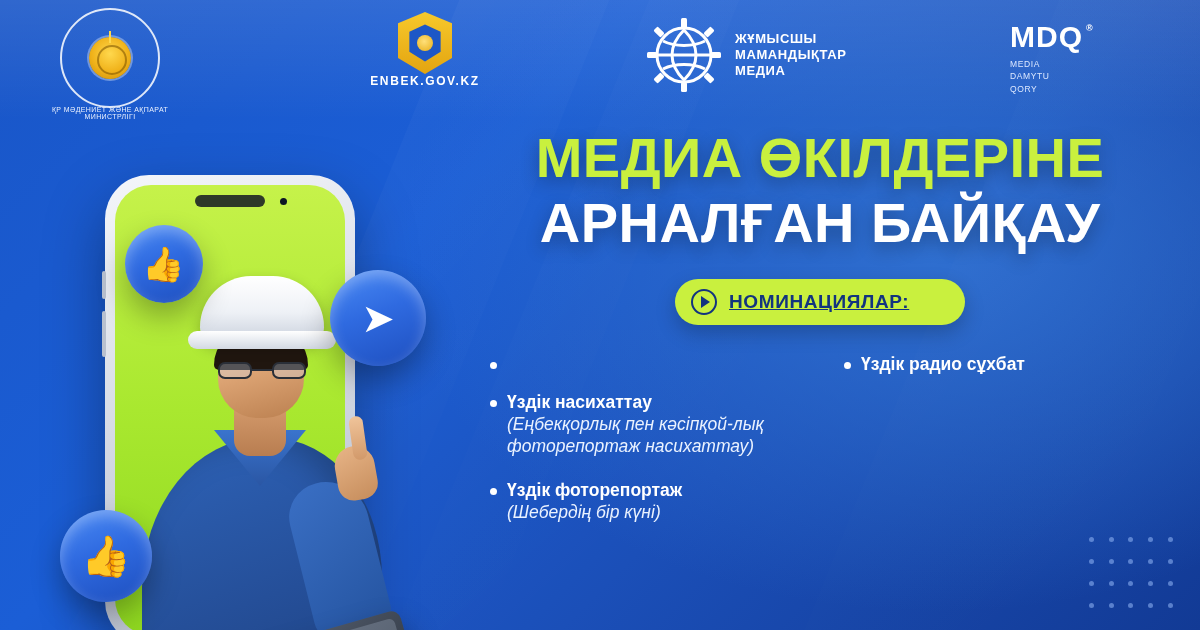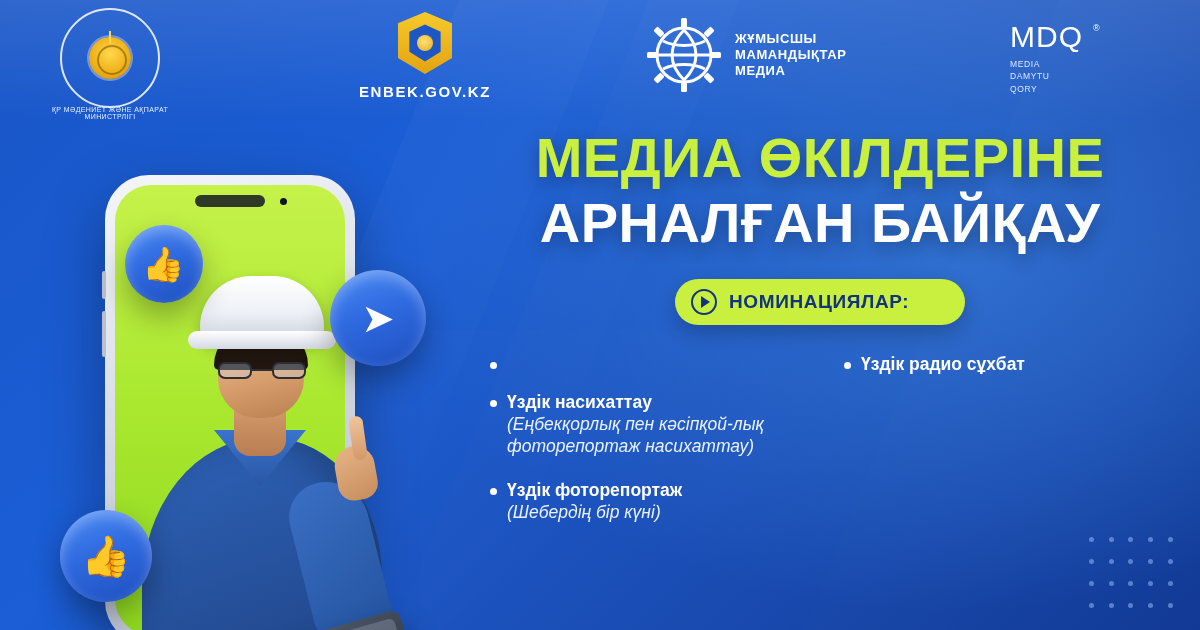--- a/index.html
+++ b/index.html
@@ -98,47 +98,46 @@
     width: 34px; height: 40px;
     background: #1d57c6;
     clip-path: polygon(50% 4%, 96% 22%, 96% 72%, 50% 96%, 4% 72%, 4% 22%);
     display: flex; align-items: center; justify-content: center;
   }
   .enbek-badge .inner .dot {
     width: 16px; height: 16px; border-radius: 50%;
     background: radial-gradient(circle at 45% 40%, #ffe07a, #e8ae17);
   }
   .logo-enbek .label {
-    margin-top: 9px;
-    font-size: 15px;
+    font-size: 12px;
     font-weight: bold;
     letter-spacing: 1.6px;
     color: #ffffff;
   }
 
   .logo-year { left: 645px; top: 16px; display: flex; align-items: center; gap: 12px; }
   .gearmark { width: 78px; height: 78px; position: relative; }
   .logo-year .yeartext {
     font-size: 13px;
     font-weight: bold;
     line-height: 1.25;
     letter-spacing: .6px;
     color: #fff;
   }
 
   .logo-mdq { left: 1010px; top: 22px; text-align: left; }
   .mdq-word {
     font-size: 30px;
-    font-weight: normal;
+    font-weight: bold;
     letter-spacing: 1px;
     line-height: 1;
     color: #fff;
     display: flex;
     align-items: flex-start;
-    gap: 10px;
+    gap: 3px;
   }
   .mdq-word .reg { font-size: 9px; line-height: 1; margin-top: 2px; }
   .mdq-sub {
     margin-top: 6px;
     font-size: 8.5px;
     letter-spacing: .6px;
     line-height: 1.45;
     color: #dce8ff;
   }
 
@@ -319,20 +318,21 @@
     height: 46px;
     border-radius: 24px;
     background: #c9f03e;
     color: #12347f;
     display: flex;
     align-items: center;
     gap: 12px;
     padding-left: 16px;
     box-sizing: border-box;
     box-shadow: 0 8px 20px rgba(0,0,0,.22);
+    text-decoration: underline;
   }
   .nompill .play {
     width: 26px; height: 26px; border-radius: 50%;
     border: 2.5px solid #12347f;
     display: flex; align-items: center; justify-content: center;
     box-sizing: border-box;
     flex: none;
   }
   .nompill .play i {
     display: block;

